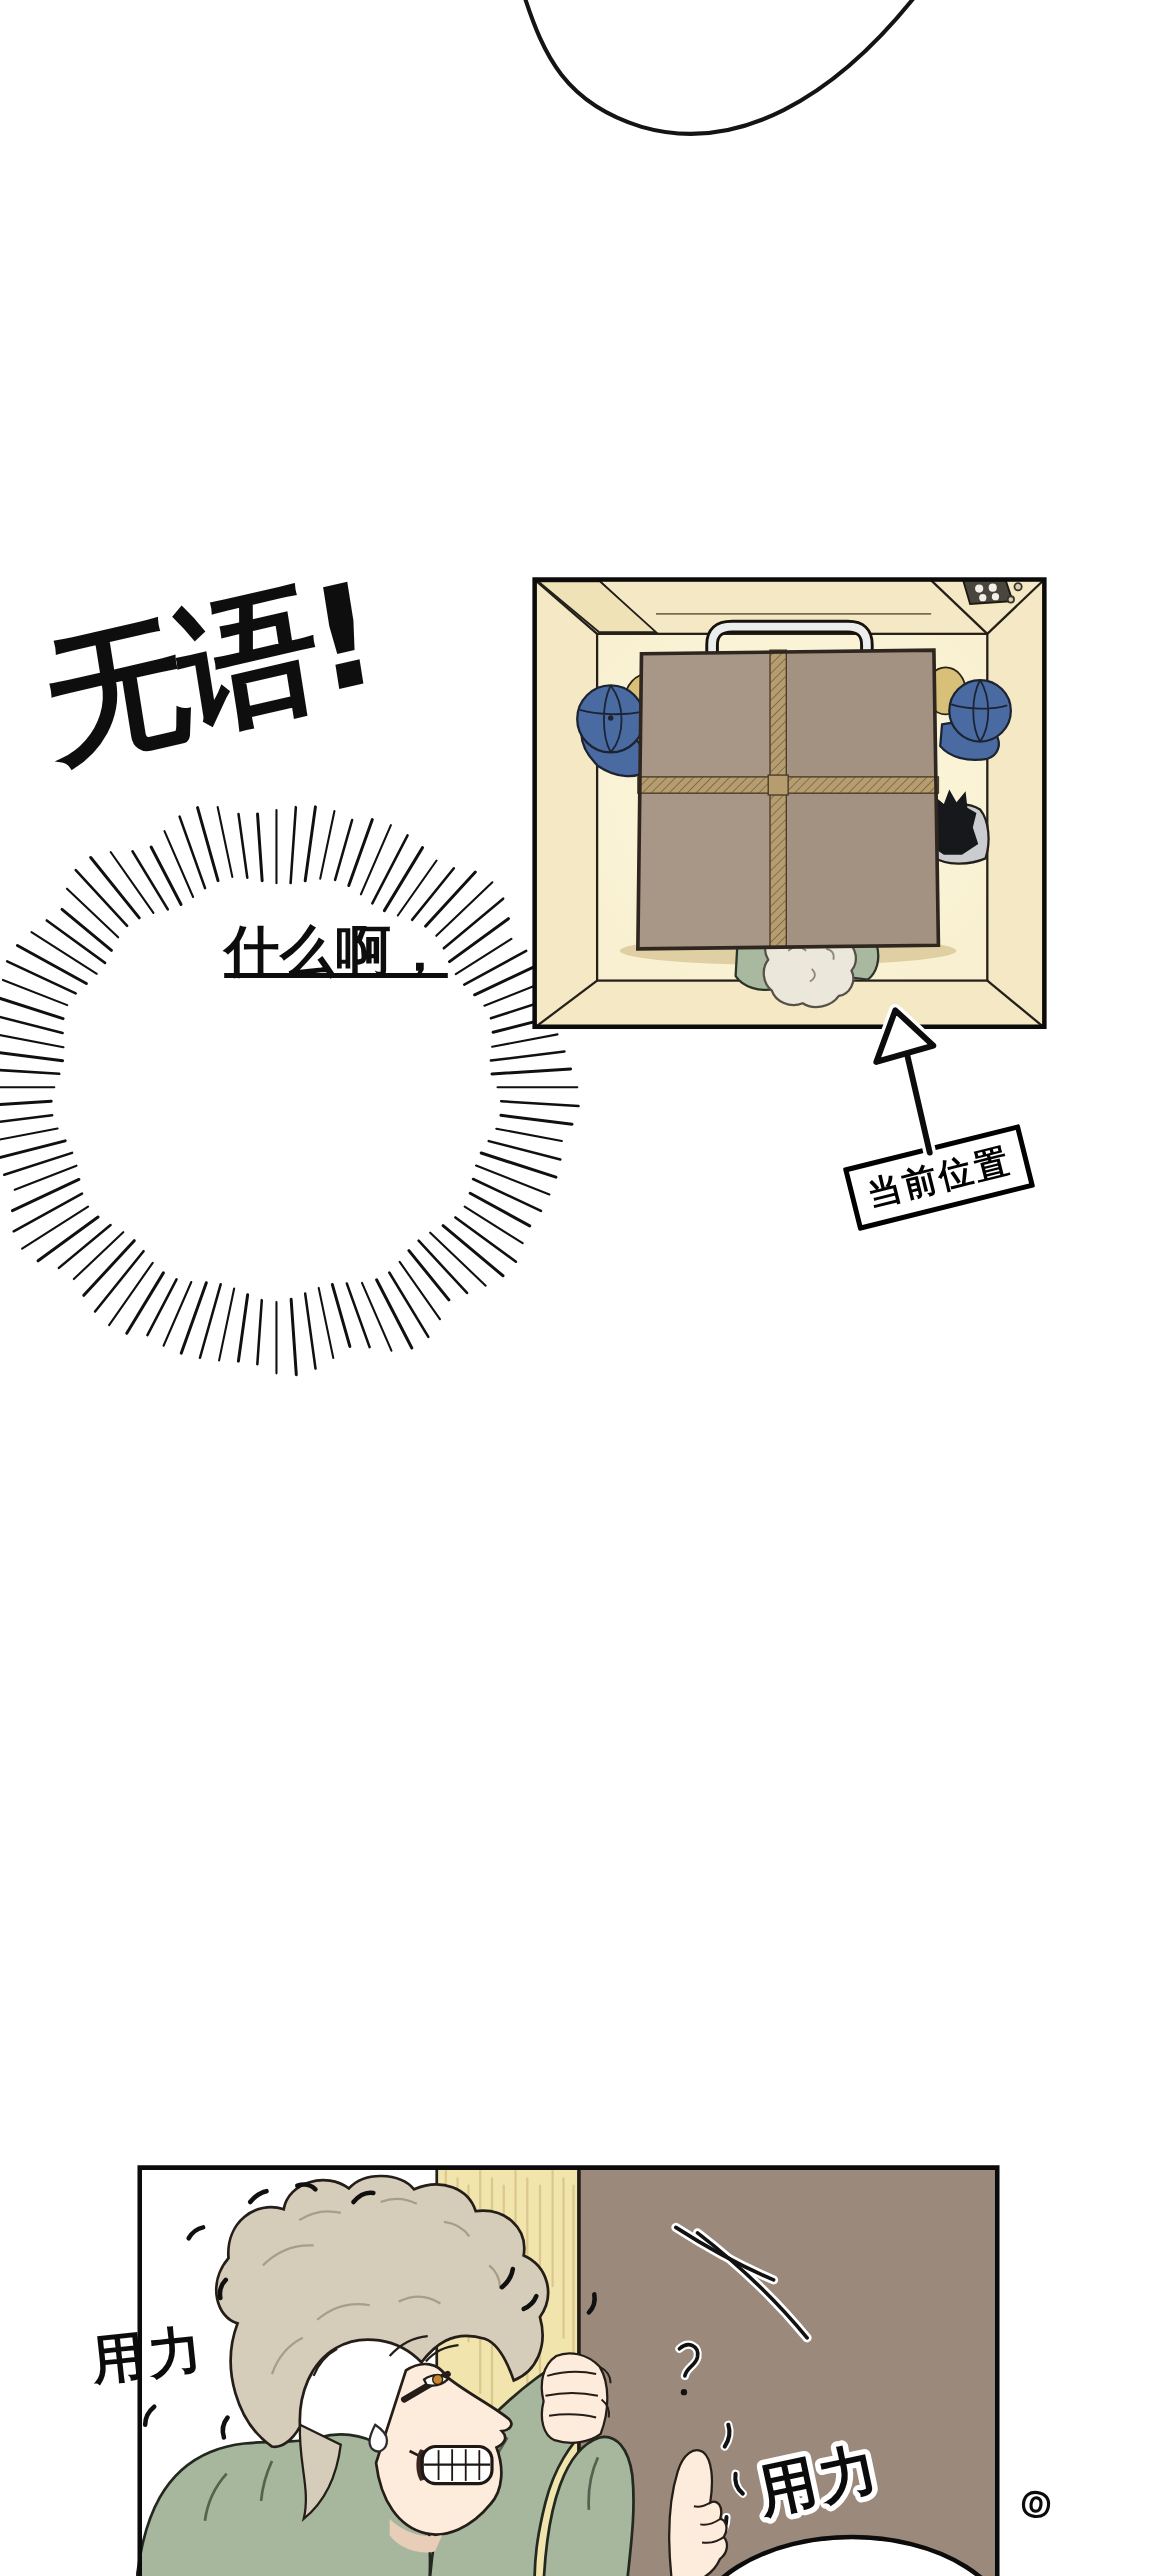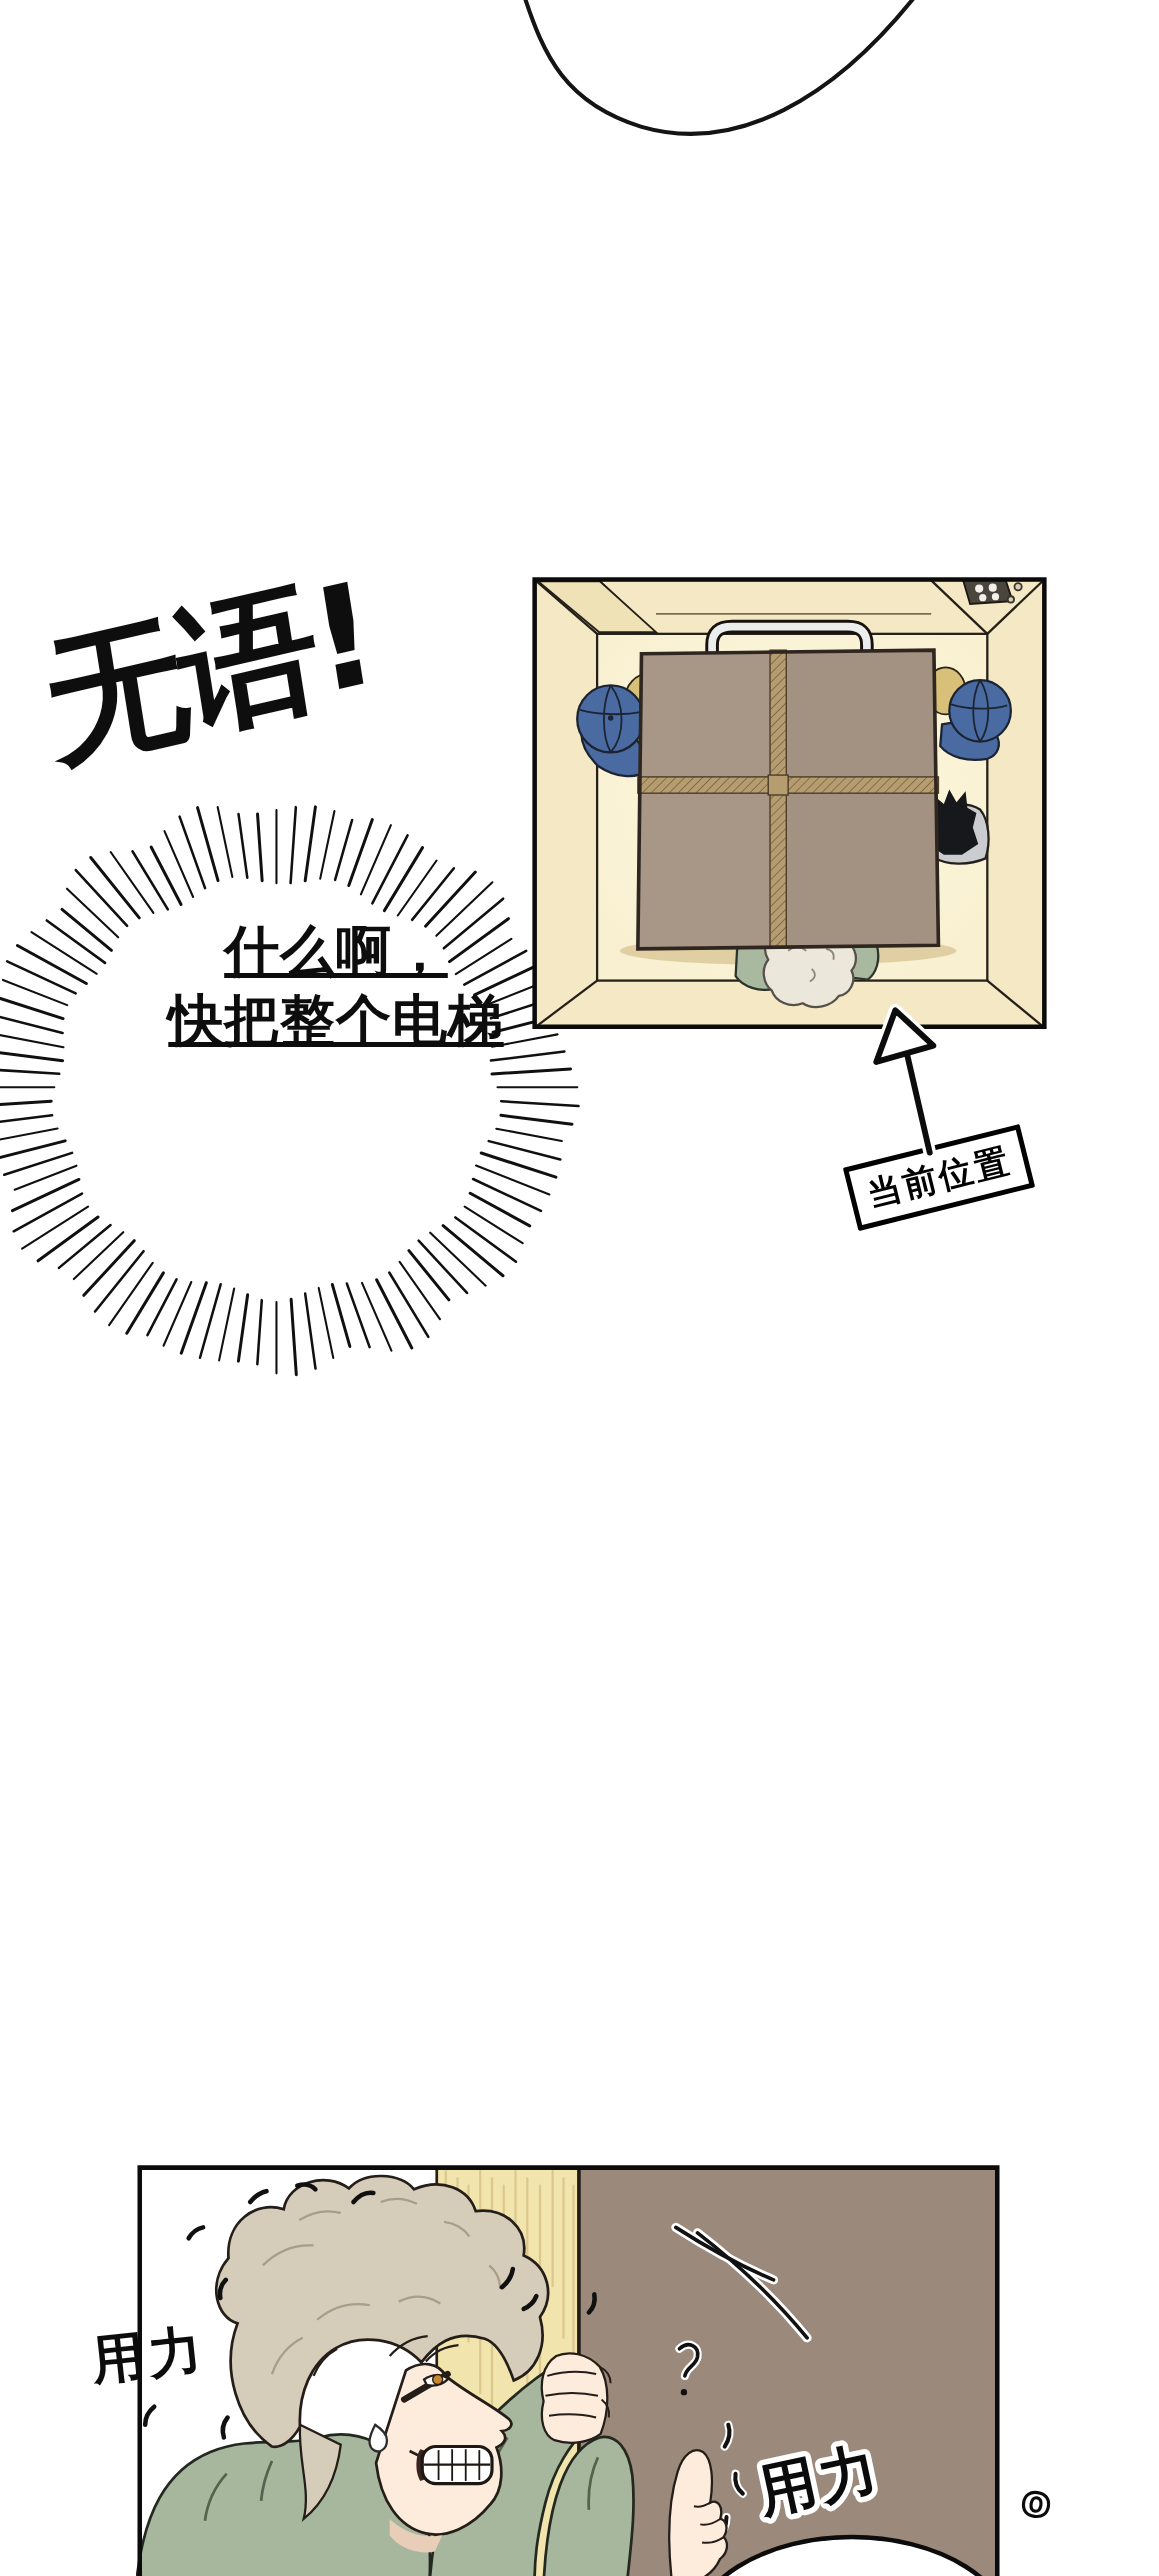--- a/index.html
+++ b/index.html
@@ -143,21 +143,20 @@
         <line x1="543.1" y1="1155.2" x2="615.2" y2="1141.6" stroke="#101010" stroke-width="2.3" stroke-linecap="round"></line>
         <line x1="541.7" y1="1170.5" x2="622.8" y2="1160.4" stroke="#101010" stroke-width="2.8" stroke-linecap="round"></line>
         <line x1="542.8" y1="1185.3" x2="629.6" y2="1179.8" stroke="#101010" stroke-width="3.3" stroke-linecap="round"></line>
       </g>
   </svg>
 
   <div class="abs sfx-wuyu">无语!</div>
 
   <div class="abs burst-text">
     <div>什么啊，</div>
-    <div>快把整个电梯</div>
   </div>
 
   <svg class="abs z7" style="left:530px;top:575px" width="519" height="459" viewBox="585 635 573 507">
     <defs>
       <pattern id="ropeHatch" patternUnits="userSpaceOnUse" width="7" height="7" patternTransform="rotate(45)">
         <line x1="0" y1="0" x2="0" y2="7" stroke="#5a4630" stroke-width="2"></line>
       </pattern>
       <radialGradient id="floorGlow" cx="0.5" cy="0.45" r="0.65">
         <stop offset="0" stop-color="#fff9e2" stop-opacity="0.9"></stop>
         <stop offset="1" stop-color="#fff9e2" stop-opacity="0"></stop>

